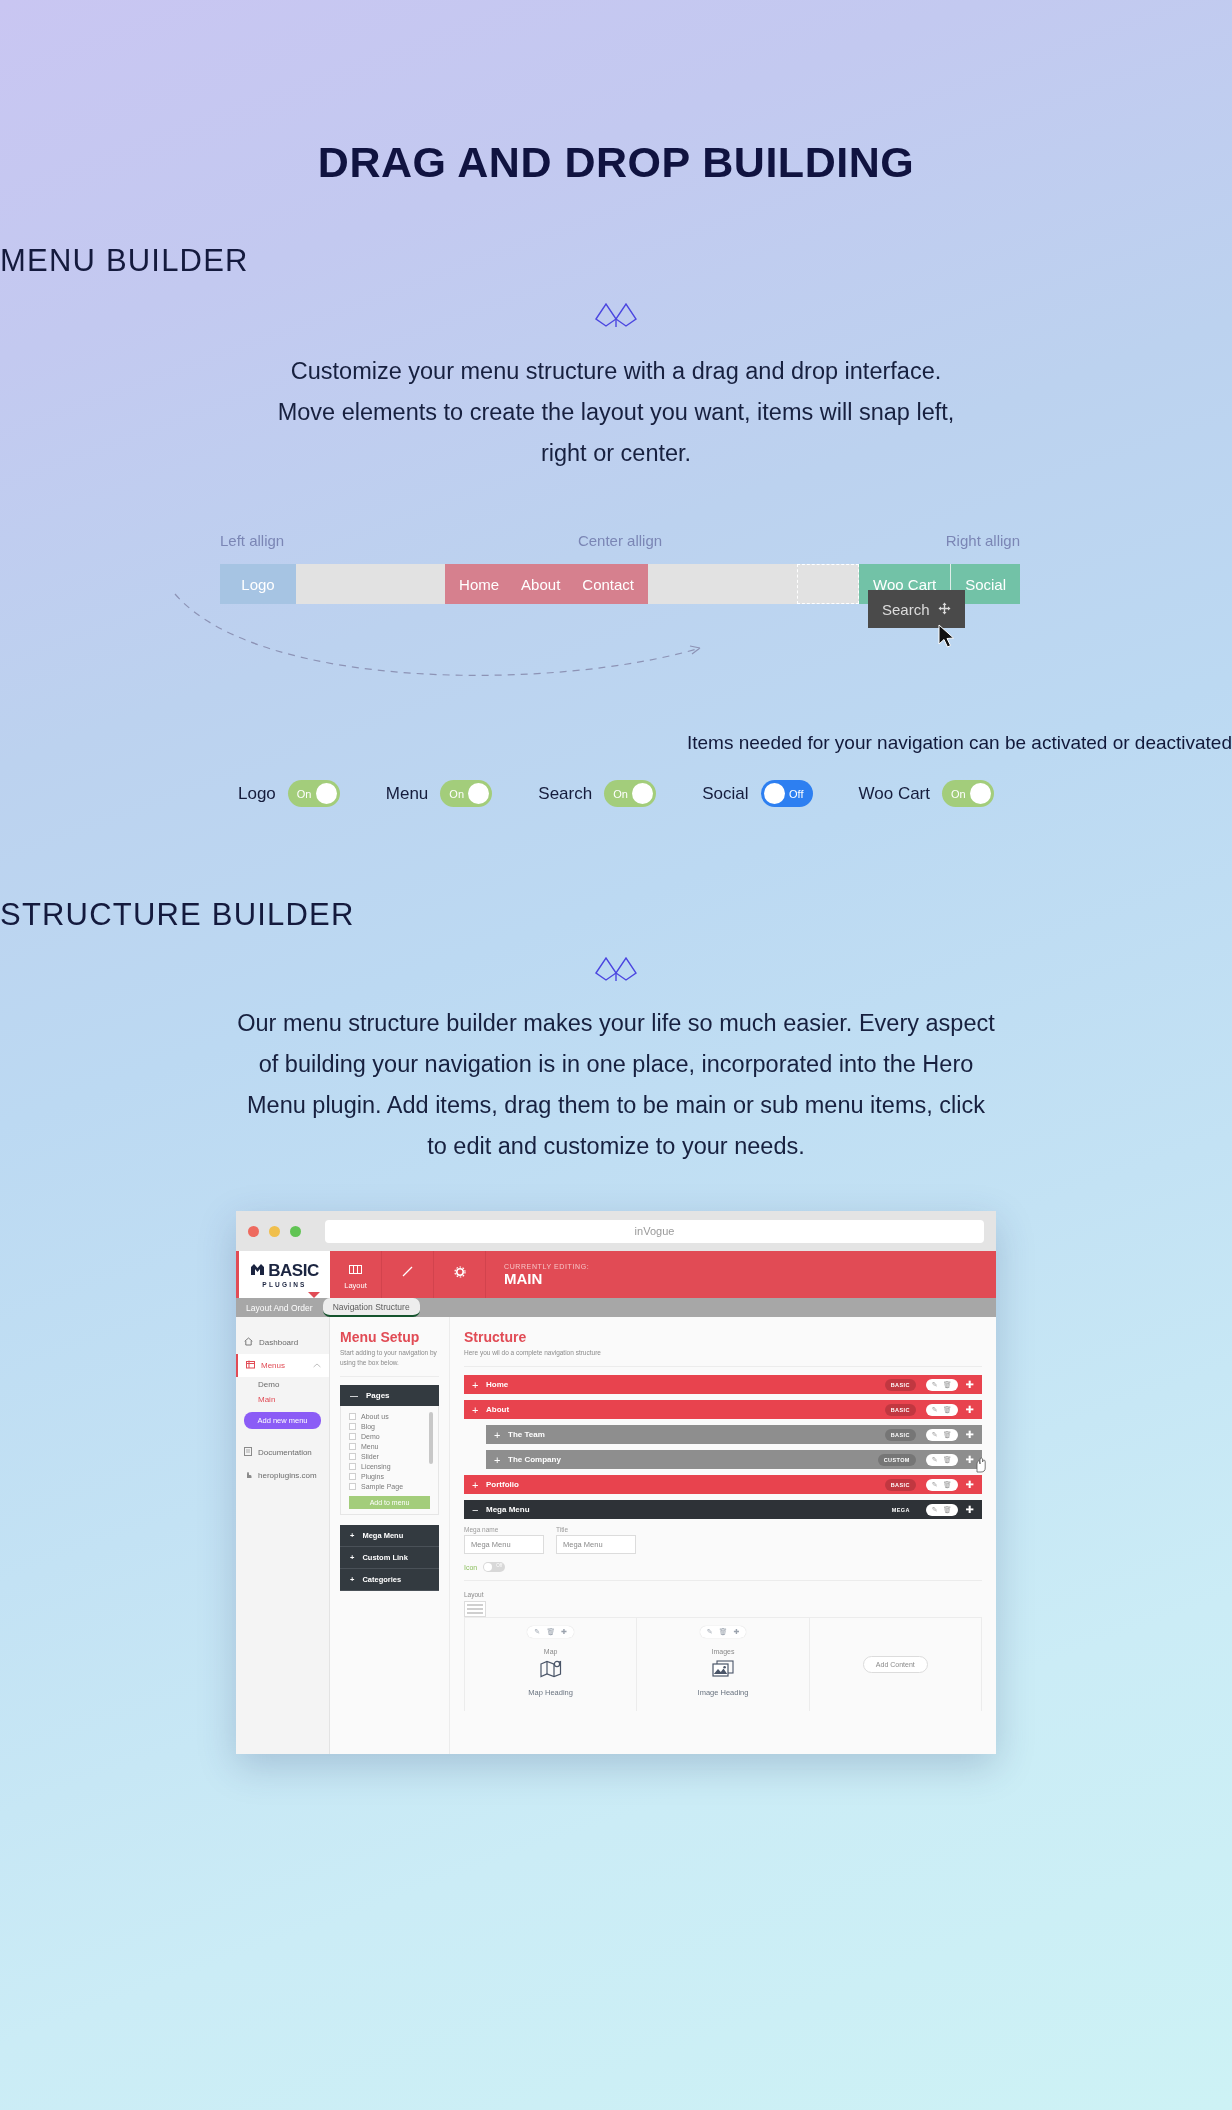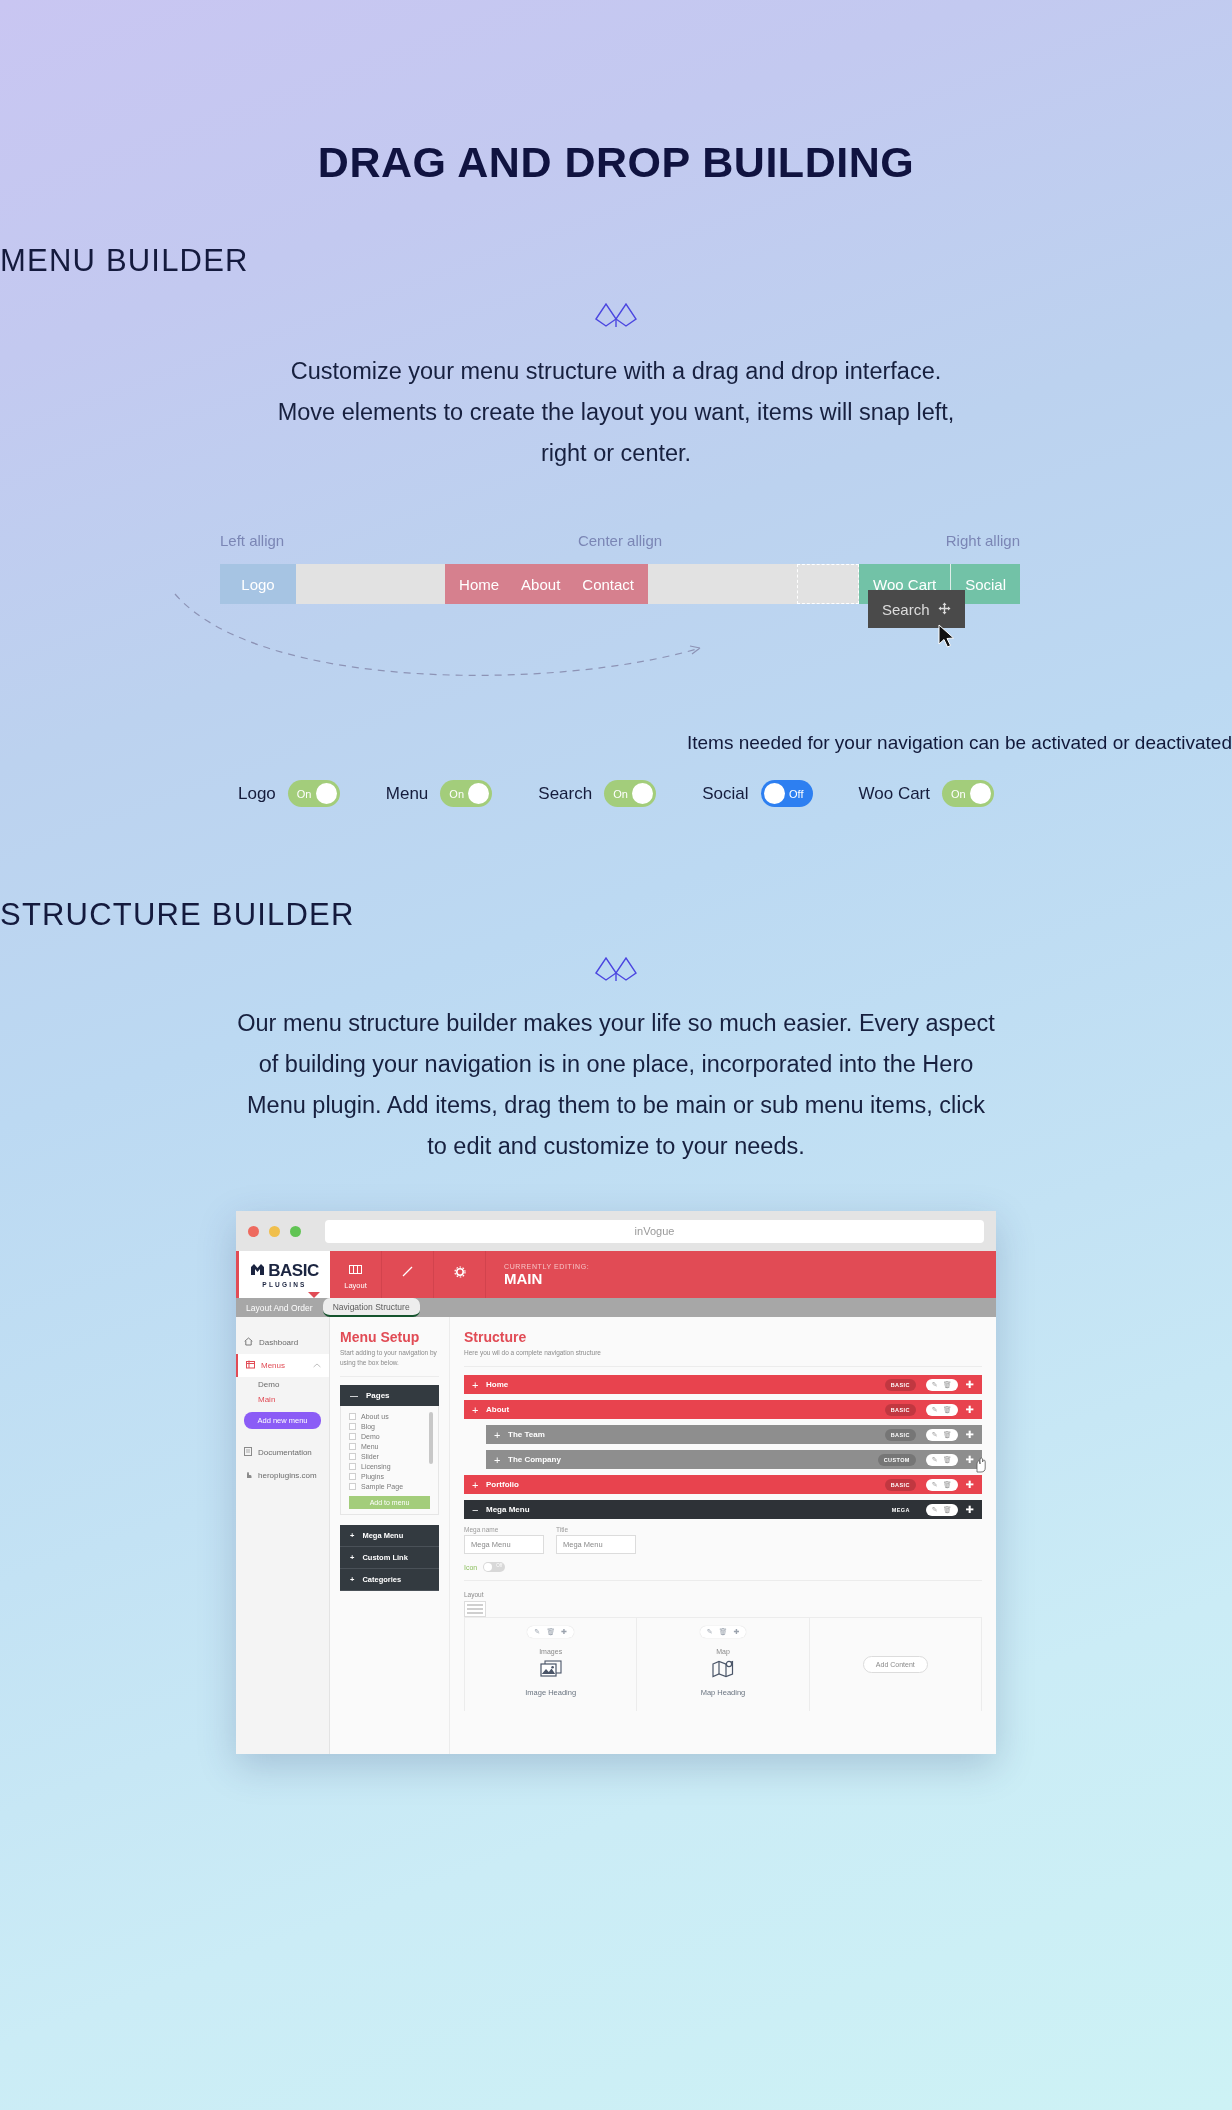--- a/index.html
+++ b/index.html
@@ -723,48 +723,48 @@
           <i></i>
         </div>
 
       <div class="blocks">
         <div class="block">
           <div class="blk-actions">
             <span>✎</span>
             <span>🗑</span>
             <span>✚</span>
           </div>
+          <div class="blk-title">Map</div>
+          <div class="blk-ico">
+            <svg width="22" height="18" viewBox="0 0 22 18">
+              <path d="M1 4 L7 1.5 L14 4 L20.5 1.5 V14 L14 16.5 L7 14 L1 16.5 Z" fill="none" stroke="#4a5568" stroke-width="1.2"></path>
+              <path d="M7 1.5 V14 M14 4 V16.5" stroke="#4a5568" stroke-width="1.2"></path>
+              <circle cx="17" cy="4" r="2.6" fill="#fff" stroke="#4a5568" stroke-width="1.2"></circle>
+            </svg>
+          </div>
+          <div class="blk-head">Map Heading</div>
+        </div>
+
+        <div class="block">
+          <div class="blk-actions">
+            <span>✎</span>
+            <span>🗑</span>
+            <span>✚</span>
+          </div>
           <div class="blk-title">Images</div>
           <div class="blk-ico">
             <svg width="22" height="18" viewBox="0 0 22 18">
               <rect x="5" y="1" width="16" height="12" fill="none" stroke="#4a5568" stroke-width="1.1"></rect>
               <rect x="1" y="4" width="15" height="12" fill="#fff" stroke="#4a5568" stroke-width="1.2"></rect>
               <path d="M1.8 14 L6 9 L8.8 12 L11.5 8.5 L15.2 14 Z" fill="#4a5568"></path>
               <circle cx="12.6" cy="7.3" r="1.3" fill="#4a5568"></circle>
             </svg>
           </div>
           <div class="blk-head">Image Heading</div>
         </div>
 
         <div class="block">
-          <div class="blk-actions">
-            <span>✎</span>
-            <span>🗑</span>
-            <span>✚</span>
-          </div>
-          <div class="blk-title">Map</div>
-          <div class="blk-ico">
-            <svg width="22" height="18" viewBox="0 0 22 18">
-              <path d="M1 4 L7 1.5 L14 4 L20.5 1.5 V14 L14 16.5 L7 14 L1 16.5 Z" fill="none" stroke="#4a5568" stroke-width="1.2"></path>
-              <path d="M7 1.5 V14 M14 4 V16.5" stroke="#4a5568" stroke-width="1.2"></path>
-              <circle cx="17" cy="4" r="2.6" fill="#fff" stroke="#4a5568" stroke-width="1.2"></circle>
-            </svg>
-          </div>
-          <div class="blk-head">Map Heading</div>
-        </div>
-
-        <div class="block">
           <div class="add-content">Add Content</div>
         </div>
       </div>
     </div>
   </div>
 </div>
 
 </body></html>

